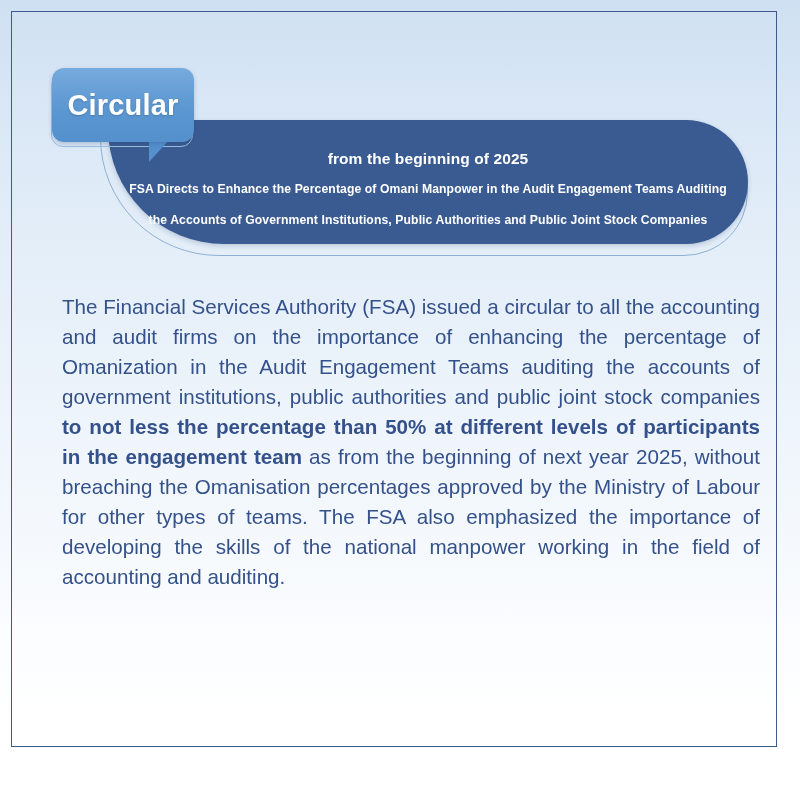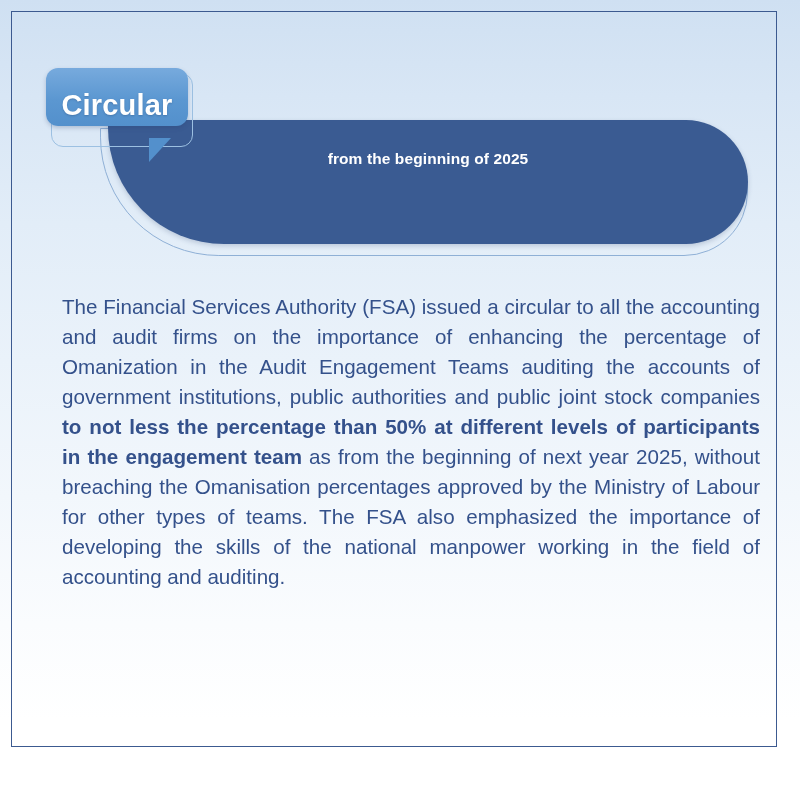--- a/index.html
+++ b/index.html
@@ -80,24 +80,24 @@
     font-weight: bold;
     letter-spacing: 0.1px;
   }
   .banner-line.l1 { top: 30px;  font-size: 15.5px; }
   .banner-line.l2 { top: 62px;  font-size: 12.2px; }
   .banner-line.l3 { top: 93px;  font-size: 12.2px; }
 
   
   .bubble {
     position: absolute;
-    left: 46px;
+    left: 52px;
     top: 68px;
     width: 142px;
-    height: 58px;
+    height: 74px;
     background: linear-gradient(180deg, #77aadd 0%, #5b97d1 55%, #5390cc 100%);
     border-radius: 12px;
     box-shadow: 0 2px 4px rgba(40,65,110,0.25);
     z-index: 5;
   }
   .bubble-echo {
     position: absolute;
     left: 51px;
     top: 73px;
     width: 142px;
@@ -161,20 +161,22 @@
 <body>
 
 <div class="poster">
 
   <div class="frame"></div>
 
   <div class="header-wrap">
     <div class="banner-echo"></div>
     <div class="banner">
       <div class="banner-line l1">from the beginning of 2025</div>
+      <div class="banner-line l2">FSA Directs to Enhance the Percentage of Omani Manpower in the Audit Engagement Teams Auditing</div>
+      <div class="banner-line l3">the Accounts of Government Institutions, Public Authorities and Public Joint Stock Companies</div>
     </div>
   </div>
 
   <div class="bubble-echo"></div>
   <div class="bubble-tail"></div>
   <div class="bubble">
     <div class="bubble-label">Circular</div>
   </div>
 
   <div class="body-copy"><span>The Financial Services Authority (FSA) issued a circular to all the accounting and audit firms on the importance of enhancing the percentage of Omanization in the Audit Engagement Teams auditing the accounts of government institutions, public authorities and public joint stock companies </span><b>to not less the percentage than 50% at different levels of participants in the engagement team</b><span> as from the beginning of next year 2025, without breaching the Omanisation percentages approved by the Ministry of Labour for other types of teams.  The FSA also emphasized the importance of developing the skills of the national manpower working in the field of accounting and auditing.</span></div>

